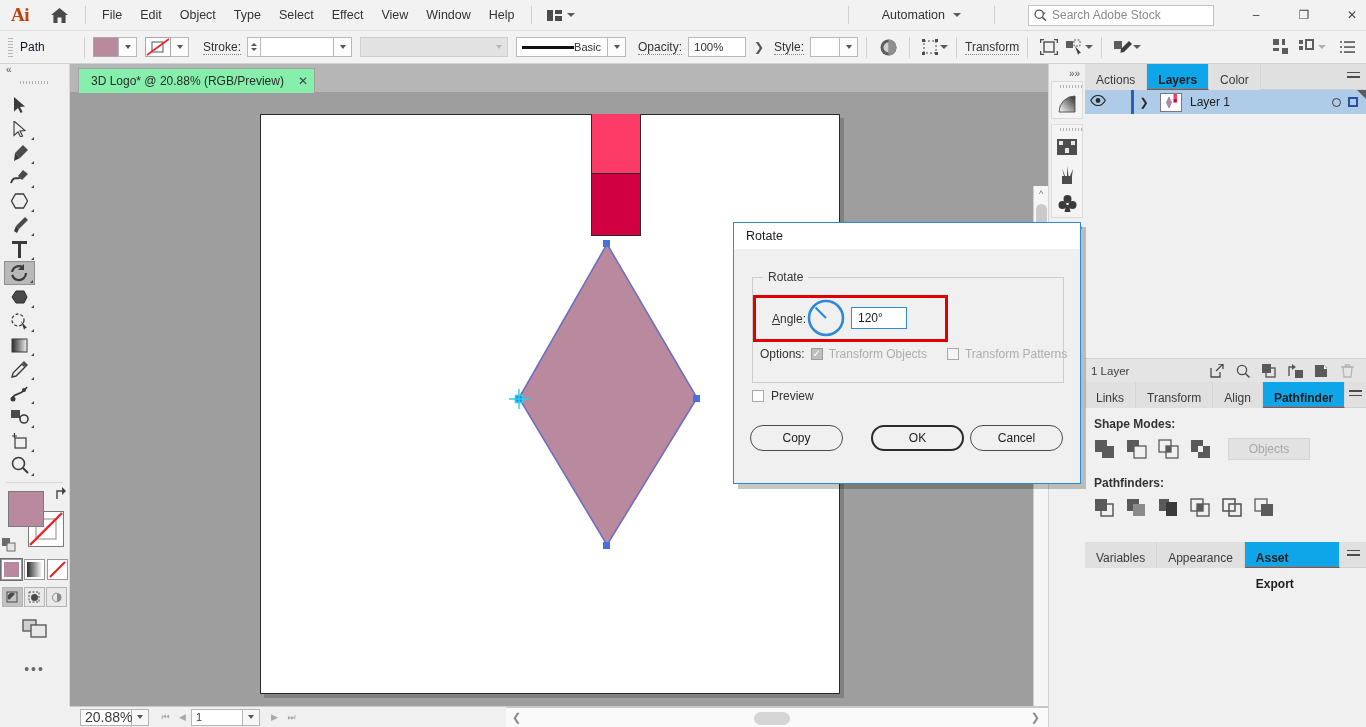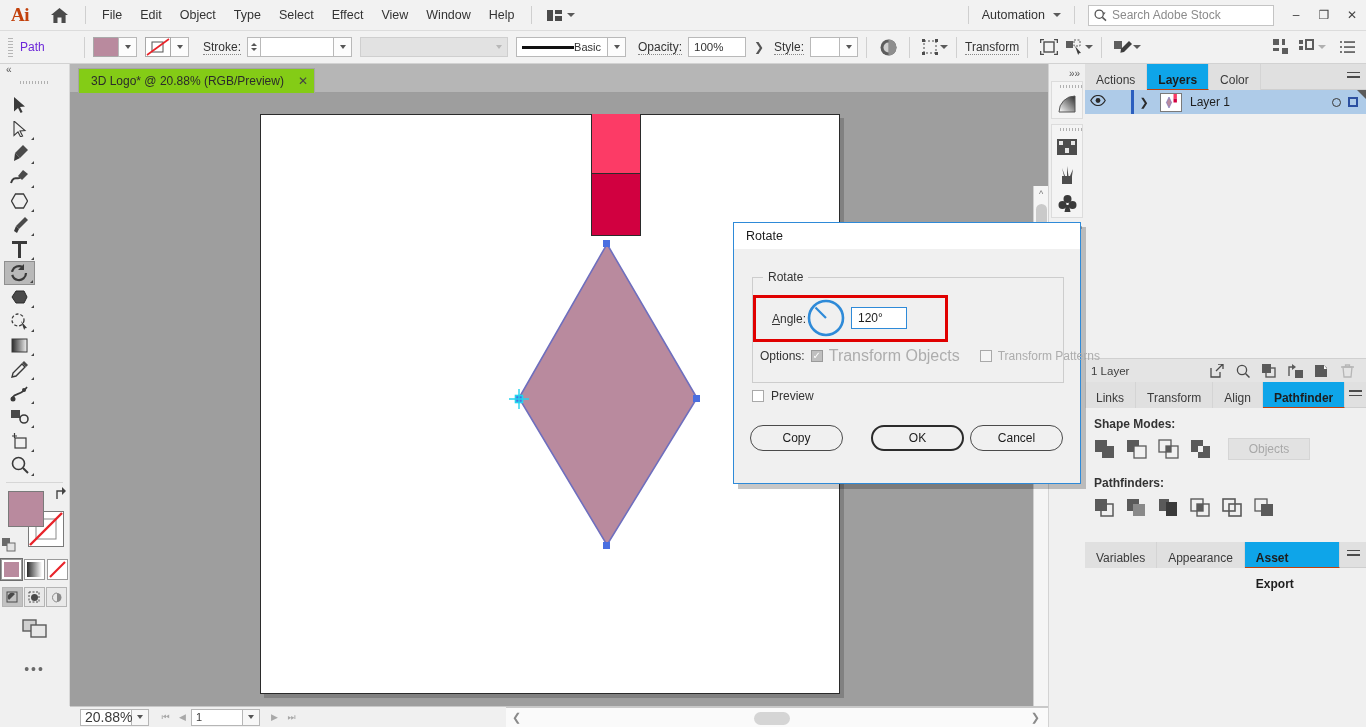--- a/index.html
+++ b/index.html
@@ -27,39 +27,39 @@
   #home-btn { width:38px; height:31px; display:flex; align-items:center; justify-content:center; }
   .vsep { width:1px; height:18px; background:#cfcfcf; margin:0 7px; }
   .menu-item {
     padding:0 9px; height:31px; line-height:31px; font-size:12.5px; color:#333;
     cursor:default;
   }
   #arrange-box { display:flex; align-items:center; gap:5px; padding:0 8px; height:31px; }
   .sq-grid { width:15px; height:11px; position:relative; }
   .sq-grid i { position:absolute; background:#4b4b4b; display:block;}
   .chev { width:0;height:0;border-left:4px solid transparent;border-right:4px solid transparent;border-top:4px solid #5a5a5a; }
-  #right-menu { margin-left:auto; display:flex; align-items:center; height:31px; }
+  #right-menu { margin-left:auto; display:flex; align-items:center; height:31px;gap:20px; }
   #automation { font-size:12.5px; color:#333; padding:0 6px; display:flex; align-items:center; gap:8px;}
   #stock-search {
     width:186px; height:21px; background:#fff; border:1px solid #c4c4c4;
     display:flex; align-items:center; padding:0 5px; gap:5px; margin:0 8px 0 6px;
   }
   #stock-search span.ph { color:#8b8b8b; font-size:12px; }
   .wbtn { width:28px; height:31px; display:flex; align-items:center; justify-content:center; color:#444; font-size:12px;}
 
   
   #controlbar {
     position:absolute; left:0; top:31px; width:1366px; height:33px;
     background:#f2f2f2; border-bottom:1px solid #d2d2d2;
     display:flex; align-items:center;
   }
   #grip { width:9px; height:22px; margin:0 5px 0 6px;
     background-image:repeating-linear-gradient(to bottom, #b6b6b6 0 1px, transparent 1px 3px);
     background-size:5px 100%; background-repeat:no-repeat; background-position:2px 2px;}
-  #pathlabel { font-size:12px; color:#6d28d9; width:56px; }
+  #pathlabel { font-size:12px; color:#0f172a; width:56px; }
   .cb-sep { width:1px; height:21px; background:#d0d0d0; margin:0 8px; }
   .swatchbox { width:26px; height:20px; border:1px solid #a9a9a9; background:#fff; }
   .ddbtn {
     width:19px; height:20px; border:1px solid #b9b9b9; background:#fcfcfc;
     display:flex;align-items:center;justify-content:center; margin-left:-1px;
   }
   .ddcar { width:0;height:0;border-left:3.5px solid transparent;border-right:3.5px solid transparent;border-top:4px solid #555; }
   .lbl-dotted { font-size:12px; color:#333; border-bottom:1px dotted #888; }
   .spin { width:13px;height:20px;border:1px solid #b9b9b9;border-right:none;background:#fcfcfc;display:flex;flex-direction:column;align-items:center;justify-content:center;gap:2px;}
   .field { height:20px; border:1px solid #b9b9b9; background:#fff; font-size:11.5px; color:#333; display:flex;align-items:center;padding:0 5px;}
@@ -97,21 +97,21 @@
   .dmbtn.sel { background:#c2c2c2; }
   #screenmode { display:flex; justify-content:center; margin-top:12px;}
   #tb-dots { text-align:center; margin-top:22px; color:#6a6a6a; letter-spacing:2px; font-size:14px;}
 
   
   #tabbar {
     position:absolute; left:70px; top:64px; width:978px; height:29px;
     background:#b6b6b6; border-bottom:1px solid #9d9d9d;
   }
   #doctab {
-    position:absolute; left:8px; top:4px; height:25px; background:#84cc16;
+    position:absolute; left:8px; top:4px; height:25px; background:#86efac;
     display:flex; align-items:center; padding:0 6px 0 12px; gap:14px;
     border:1px solid #a4a4a4; border-bottom:none;
     font-size:12px; color:#2b2b2b;
   }
   #tabclose { font-size:12px; color:#444; }
 
   
   #canvaswrap {
     position:absolute; left:70px; top:93px; width:978px; height:613px;
     background:#9e9e9e; overflow:hidden;
@@ -900,21 +900,21 @@
 <div id="angledial">
   <svg width="40" height="40" viewBox="0 0 40 40">
       <circle cx="20" cy="20" r="17" fill="none" stroke="#2e8ad8" stroke-width="2.6"></circle>
       <path d="M20 20 9.5 9.5" stroke="#2e8ad8" stroke-width="2.2"></path>
     </svg>
 </div>
 <div id="angleinput">120°</div>
 <div id="optionsrow">
   <span id="optlabel">Options:</span>
   <span class="cbx checked"></span>
-  <span class="dim" style="font-size:16px">Transform Objects</span>
+  <span class="dim" style="font-size:12px">Transform Objects</span>
   <span style="width:8px;display:inline-block"></span>
   <span class="cbx"></span>
   <span class="dim" style="font-size:12px">Transform Patterns</span>
 </div>
 <div id="previewrow">
   <span class="cbx" style="background:#fff"></span>
   <span id="previewlbl">Preview</span>
 </div>
 <div class="dlgbtn" id="btn-copy">Copy</div>
 <div class="dlgbtn" id="btn-ok">OK</div>

